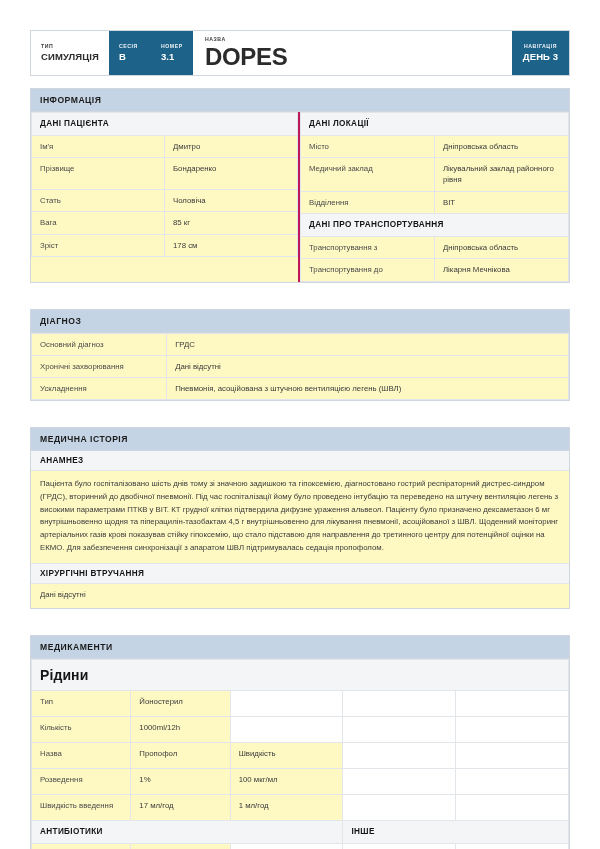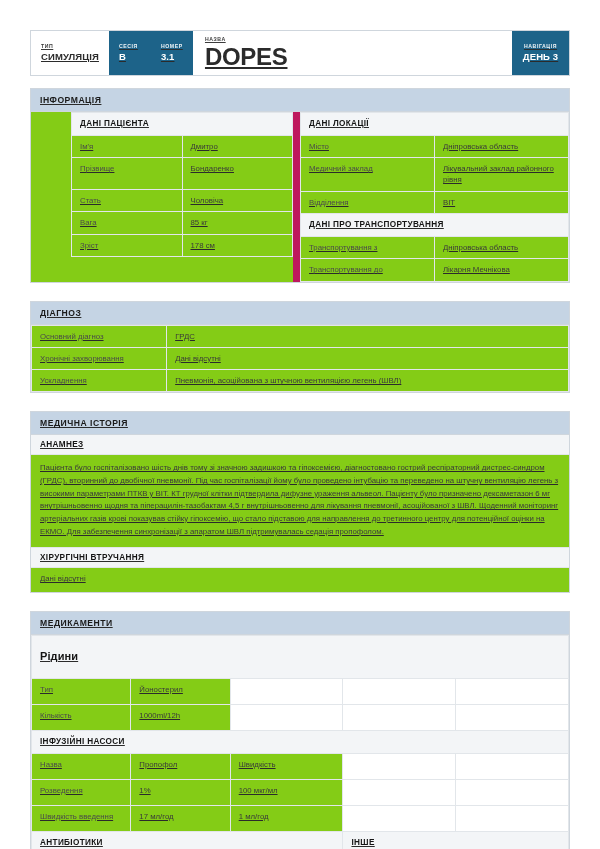--- a/index.html
+++ b/index.html
@@ -14,21 +14,20 @@
     font-family: "Liberation Sans", sans-serif;
     color: #2b2b2b;
     -webkit-font-smoothing: antialiased;
   }
   .page {
     width: 600px;
     height: 849px;
     box-sizing: border-box;
     padding: 30px 30px 0 30px;
     background: #ffffff;
-    text-decoration: underline;
   }
 
   
   .header-bar {
     display: flex;
     align-items: stretch;
     border: 1px solid #cfd6dd;
     background: #ffffff;
     height: 44px;
     margin-bottom: 12px;
@@ -69,22 +68,22 @@
   }
   .hdr-cell.nav {
     min-width: 57px;
     align-items: center;
   }
   .hdr-cell.nav .hdr-value { font-size: 9.5px; }
 
   
   .section {
     border: 1px solid #cfd6dd;
-    margin-bottom: 18px;
-    background: #84cc16;
+    margin-bottom: 26px;
+    background: #fef9c3;
   }
   .section-title {
     background: #c5d4e4;
     color: #1a1a1a;
     font-size: 8.6px;
     font-weight: 700;
     letter-spacing: 0.5px;
     padding: 6px 9px;
     text-transform: uppercase;
     border-bottom: 1px solid #cfd6dd;
@@ -117,31 +116,31 @@
     font-size: 8.2px;
     letter-spacing: 0.35px;
     text-transform: uppercase;
     padding: 5px 8px;
   }
   table.grid th.subcase,
   table.grid td.subcase {
     background: #f3f5f7;
     font-weight: 700;
     color: #151515;
-    font-size: 11px;
+    font-size: 14px;
     letter-spacing: 0.1px;
     text-transform: none;
-    padding: 13px 8px;
+    padding: 5px 8px;
   }
   table.grid td.blank { background: #ffffff; }
 
   
   .info-split { display: flex; }
   .info-col { width: 50%; box-sizing: border-box; }
-  .info-col.left { border-right: 7px solid #be185d; padding-left: 40px; }
+  .info-col.left { border-right: 2px solid #be185d; }
   .info-col table.grid td:first-child { width: 44%; }
 
   
   .subhead {
     background: #f3f5f7;
     font-size: 8.2px;
     font-weight: 700;
     letter-spacing: 0.35px;
     color: #151515;
     padding: 5px 9px;
@@ -309,23 +308,20 @@
         <td class="blank"></td>
       </tr>
       <tr style="height:26px;">
         <td class="key">Кількість</td>
         <td class="val">1000ml/12h</td>
         <td class="blank"></td>
         <td class="blank"></td>
         <td class="blank"></td>
       </tr>
 
-      <tr>
-        <td class="sub" colspan="5">ІНФУЗІЙНІ НАСОСИ</td>
-      </tr>
       <tr style="height:26px;">
         <td class="key">Назва</td>
         <td class="val">Пропофол</td>
         <td class="val">Швидкість</td>
         <td class="blank"></td>
         <td class="blank"></td>
       </tr>
       <tr style="height:26px;">
         <td class="key">Розведення</td>
         <td class="val">1%</td>

